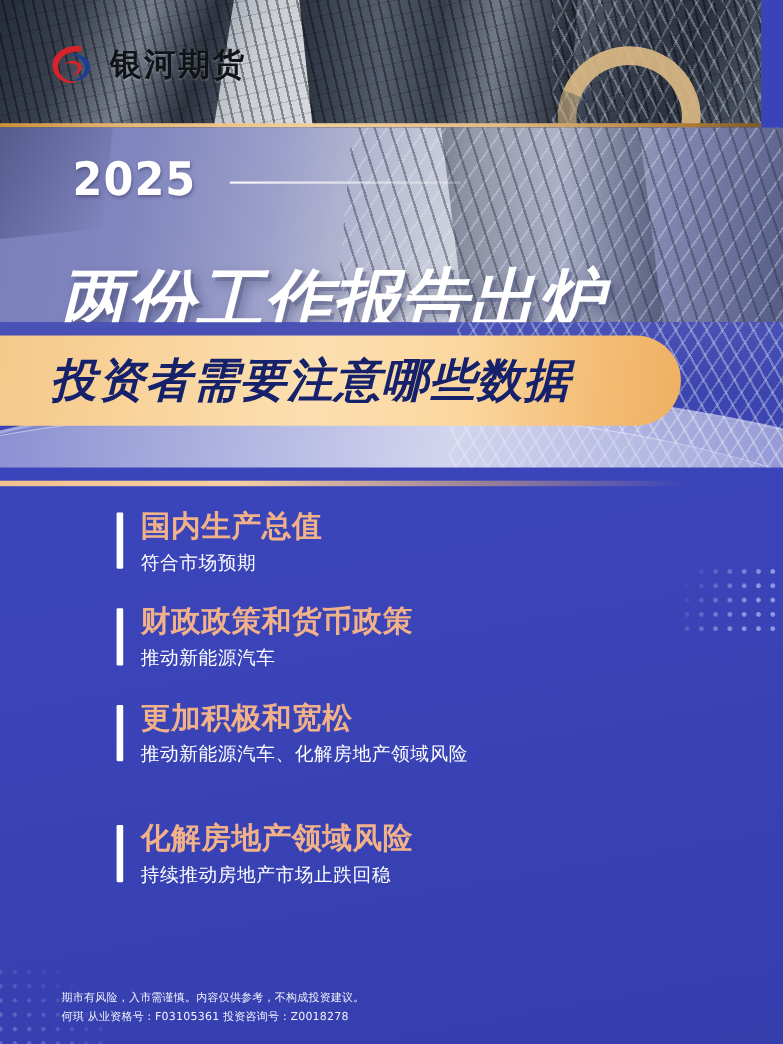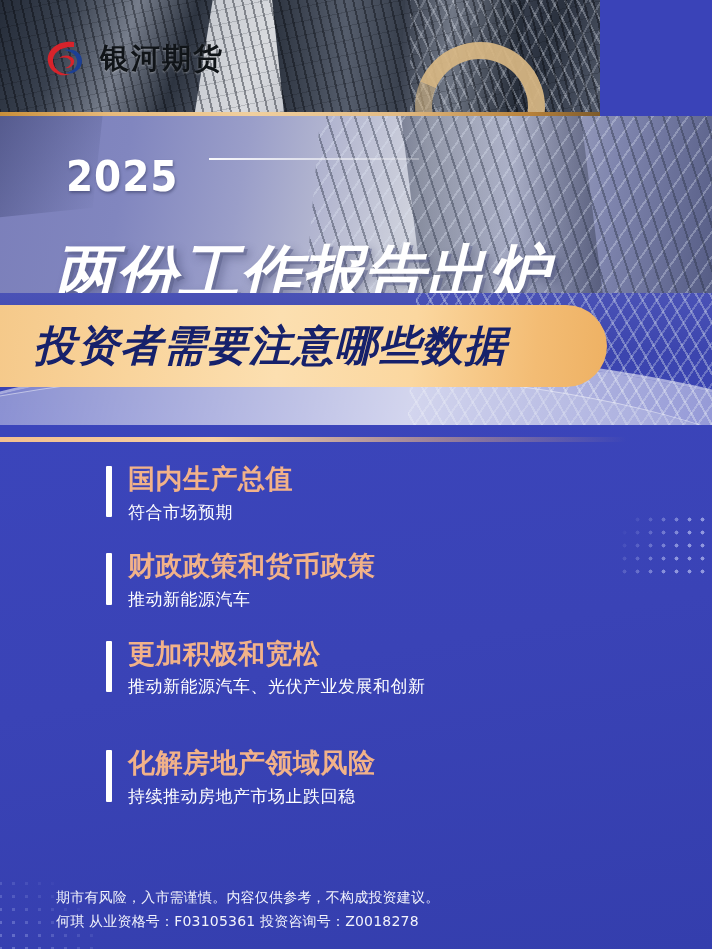--- a/index.html
+++ b/index.html
@@ -15,21 +15,21 @@
     width: 712px;
     height: 949px;
     overflow: hidden;
     background: #3a43b8;
   }
 
   
   .header-band {
     position: absolute;
     left: 0; top: 0;
-    width: 600px; height: 116px;
+    width: 692px; height: 116px;
     overflow: hidden;
     background: #4a5163;
   }
   .hb-sky {
     position: absolute; inset: 0;
     background:
       linear-gradient(110deg,
         #3d4452 0%, #5b6272 14%, #8f96a2 24%,
         #c9ccd2 34%, #d8dade 44%, #b9bcc4 56%,
         #6d7380 66%, #3a4150 78%, #2b323f 88%, #525a6b 100%);
@@ -133,23 +133,22 @@
   }
   .tb-dark-left {
     position: absolute; left: -50px; top: -60px;
     width: 150px; height: 160px;
     background: linear-gradient(115deg, rgba(45,52,96,.72), rgba(120,126,180,.18));
     transform: skewX(-12deg) rotate(-6deg);
   }
   .tb-year-row {
     position: absolute;
     left: 66px; top: 22px;
-    display: flex; align-items: flex-start; gap: 22px;
+    display: flex; align-items: center; gap: 22px;
     z-index: 4;
-    margin-top: 14px;
   }
   .tb-year {
     font-family: "DejaVu Sans", "Liberation Sans", sans-serif;
     font-size: 42px;
     font-weight: 700;
     color: #ffffff;
     letter-spacing: 1px;
     transform: scaleX(.93);
     transform-origin: left center;
     text-shadow: 1px 2px 3px rgba(40,44,80,.45);
@@ -210,20 +209,21 @@
   }
   .sz-banner {
     position: absolute;
     left: 0; top: 12px;
     width: 607px; height: 82px;
     border-radius: 0 41px 41px 0;
     background: linear-gradient(95deg,
       #f5c98a 0%, #f9d49c 22%, #fcdfb0 46%, #fbd79f 68%, #f3bc74 88%, #eeb163 100%);
     display: flex; align-items: center;
     z-index: 3;
+    padding-left: 12px;
   }
   .sz-banner-text {
     margin-left: 34px;
     font-family: "DejaVu Sans", "Liberation Sans", sans-serif;
     font-size: 42px;
     font-weight: 700;
     font-style: italic;
     color: #16216b;
     letter-spacing: 1px;
     white-space: nowrap;
@@ -303,21 +303,21 @@
   .spacer-gap { height: 22px; }
 
   
   .footer {
     position: absolute;
     left: 56px; bottom: 16px;
     z-index: 6;
   }
   .footer-line {
     font-family: "DejaVu Sans", "Liberation Sans", sans-serif;
-    font-size: 14px;
+    font-size: 10px;
     color: #f2f3fb;
     line-height: 1.72;
     letter-spacing: .2px;
     white-space: nowrap;
   }
 </style>
 </head>
 <body>
 
 <div id="poster">
@@ -384,21 +384,21 @@
 
       <div class="list-item">
         <span class="item-bar"></span>
         <div class="item-heading">财政政策和货币政策</div>
         <div class="item-sub">推动新能源汽车</div>
       </div>
 
       <div class="list-item">
         <span class="item-bar"></span>
         <div class="item-heading">更加积极和宽松</div>
-        <div class="item-sub">推动新能源汽车、光伏产业发展和创新</div>
+        <div class="item-sub">推动新能源汽车、化解房地产领域风险</div>
       </div>
 
       <div class="spacer-gap"></div>
 
       <div class="list-item">
         <span class="item-bar"></span>
         <div class="item-heading">化解房地产领域风险</div>
         <div class="item-sub">持续推动房地产市场止跌回稳</div>
       </div>
 

